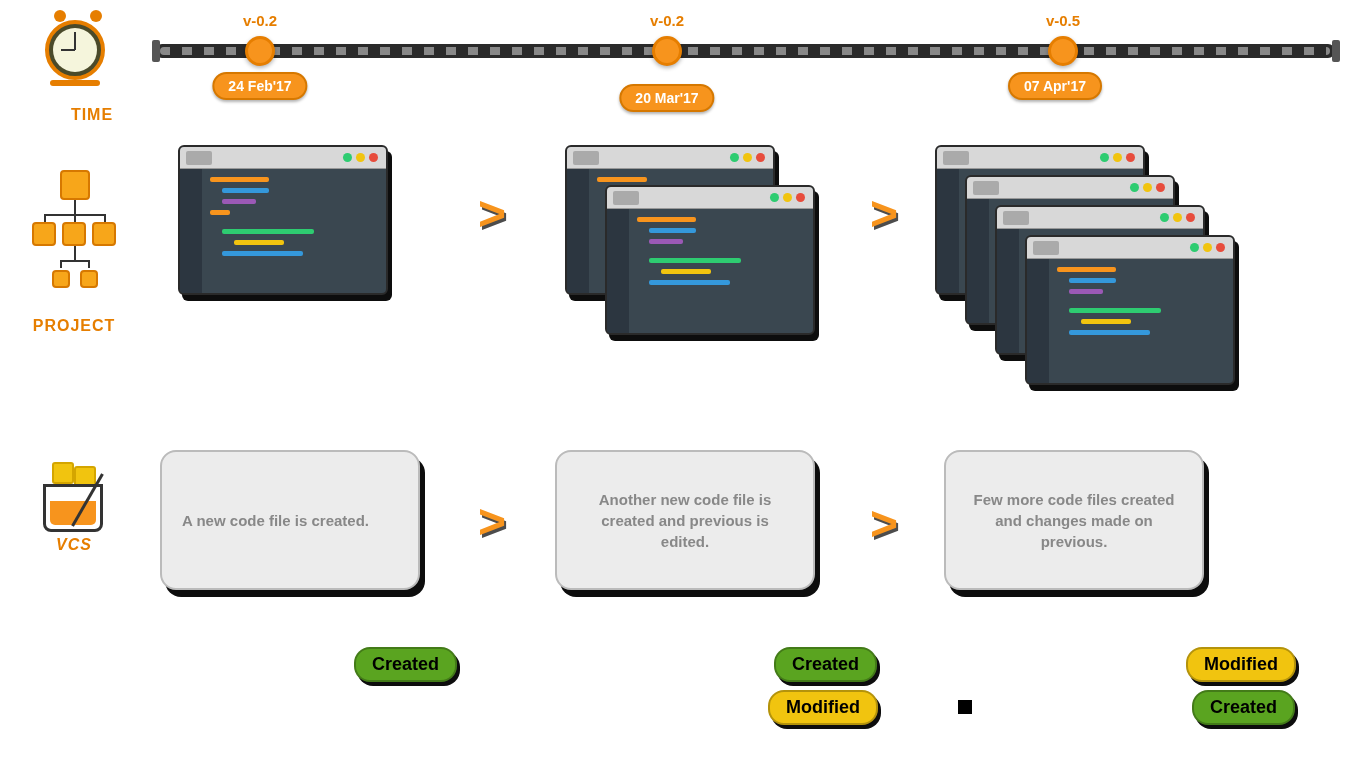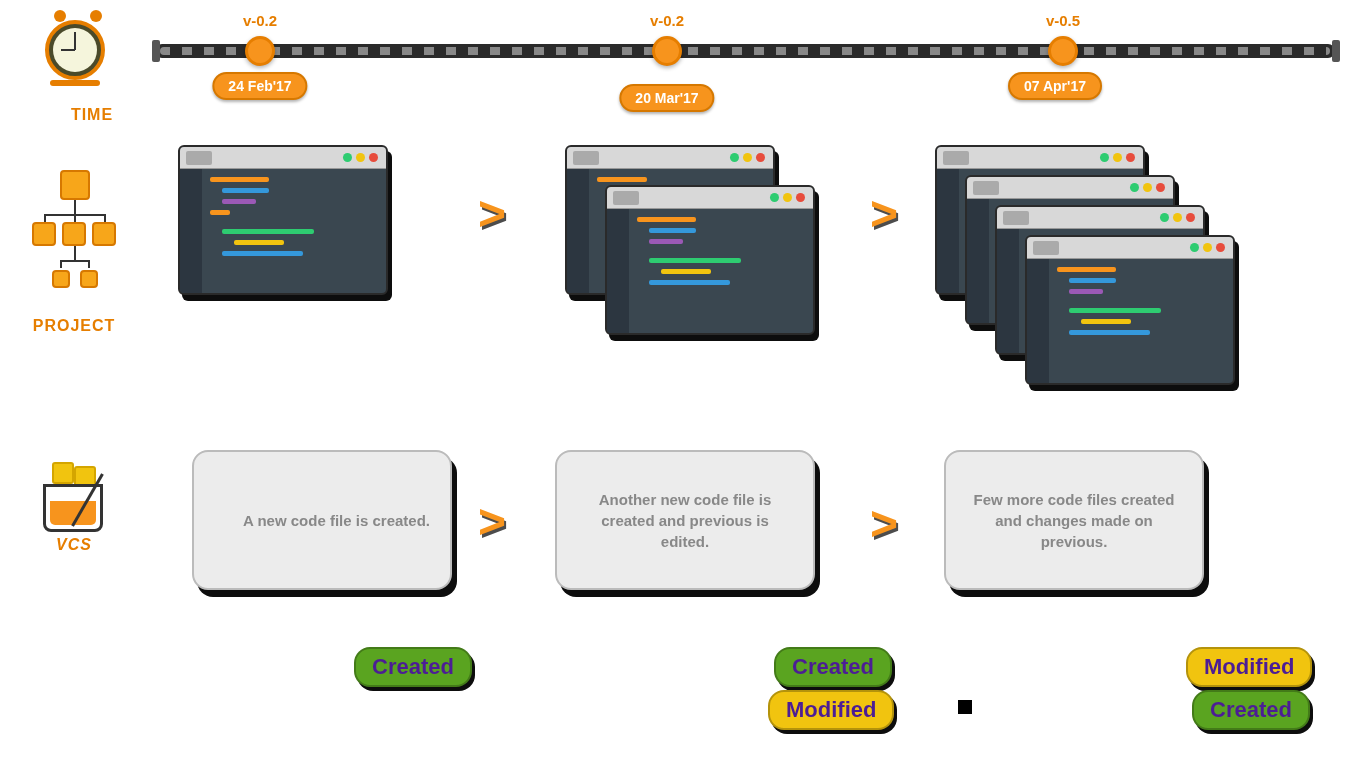--- a/index.html
+++ b/index.html
@@ -45,24 +45,24 @@
 
 .chevron { position: absolute; font-size: 48px; font-weight: 900; color: #f7941d; line-height: 1; filter: drop-shadow(2px 3px 0 rgba(0,0,0,.7)); }
 
 
 .bucket { position: absolute; left: 32px; top: 462px; width: 82px; height: 82px; }
 .bucket-body { width: 60px; height: 48px; background: #fff; border: 3px solid #333; border-radius: 0 0 8px 8px; margin: 22px auto 0; position: relative; }
 .bucket-fill { position: absolute; inset: 4px 4px 4px 4px; background: linear-gradient(to bottom, transparent 30%, #f7941d 30%); border-radius: 0 0 5px 5px; }
 .bucket-coin { position: absolute; width: 22px; height: 22px; background: #f1c40f; border: 2px solid #d4a500; border-radius: 3px; }
 .bucket-stick { position: absolute; width: 3px; height: 60px; background: #333; transform: rotate(30deg); left: 54px; top: 8px; }
 
-.vcs-card { position: absolute; width: 260px; height: 140px; background: #ececec; border: 2px solid #bbb; border-radius: 16px; box-shadow: 5px 7px 0 rgba(0,0,0,.95); display: flex; align-items: center; justify-content: flex-end; padding: 20px; text-align: center; }
+.vcs-card { position: absolute; width: 260px; height: 140px; background: #ececec; border: 2px solid #bbb; border-radius: 16px; box-shadow: 5px 7px 0 rgba(0,0,0,.95); display: flex; align-items: center; justify-content: flex-start; padding: 20px; text-align: center; }
 .vcs-card p { color: #888; font-weight: bold; font-size: 15px; line-height: 1.4; }
 
-.badge { position: absolute; padding: 5px 16px; border-radius: 16px; color: #4c1d95; font-weight: bold; font-size: 22px; border: 2px solid rgba(0,0,0,.25); box-shadow: 3px 4px 0 rgba(0,0,0,.95); }
+.badge { position: absolute; padding: 5px 16px; border-radius: 16px; color: #000000; font-weight: bold; font-size: 18px; border: 2px solid rgba(0,0,0,.25); box-shadow: 3px 4px 0 rgba(0,0,0,.95); }
 .badge-created { background: #5aa420; }
 .badge-modified { background: #f1c40f; }
 .badge-sq { position:absolute; width:14px; height:14px; background:#000; }
 </style>
 </head>
 <body>
 
 <div class="clock">
   <div class="clock-body">
       <div class="clock-face"></div>
@@ -237,21 +237,21 @@
 <div class="bucket">
   <div class="bucket-coin" style="left:20px; top:0;"></div>
   <div class="bucket-coin" style="left:42px; top:4px;"></div>
   <div class="bucket-body">
       <div class="bucket-fill"></div>
     </div>
   <div class="bucket-stick"></div>
 </div>
 <div class="row-label" style="left:14px; top:536px;font-style:italic;">VCS</div>
 
-<div class="vcs-card" style="left:160px; top:450px;margin-left:32px;">
+<div class="vcs-card" style="left:160px; top:450px;">
   <p>A new code file is created.</p>
 </div>
 <div class="chevron" style="left:478px; top:498px;">&gt;</div>
 <div class="vcs-card" style="left:555px; top:450px;">
   <p>Another new code file is created and previous is edited.</p>
 </div>
 <div class="chevron" style="left:870px; top:500px;">&gt;</div>
 <div class="vcs-card" style="left:944px; top:450px;">
   <p>Few more code files created and changes made on previous.</p>
 </div>

